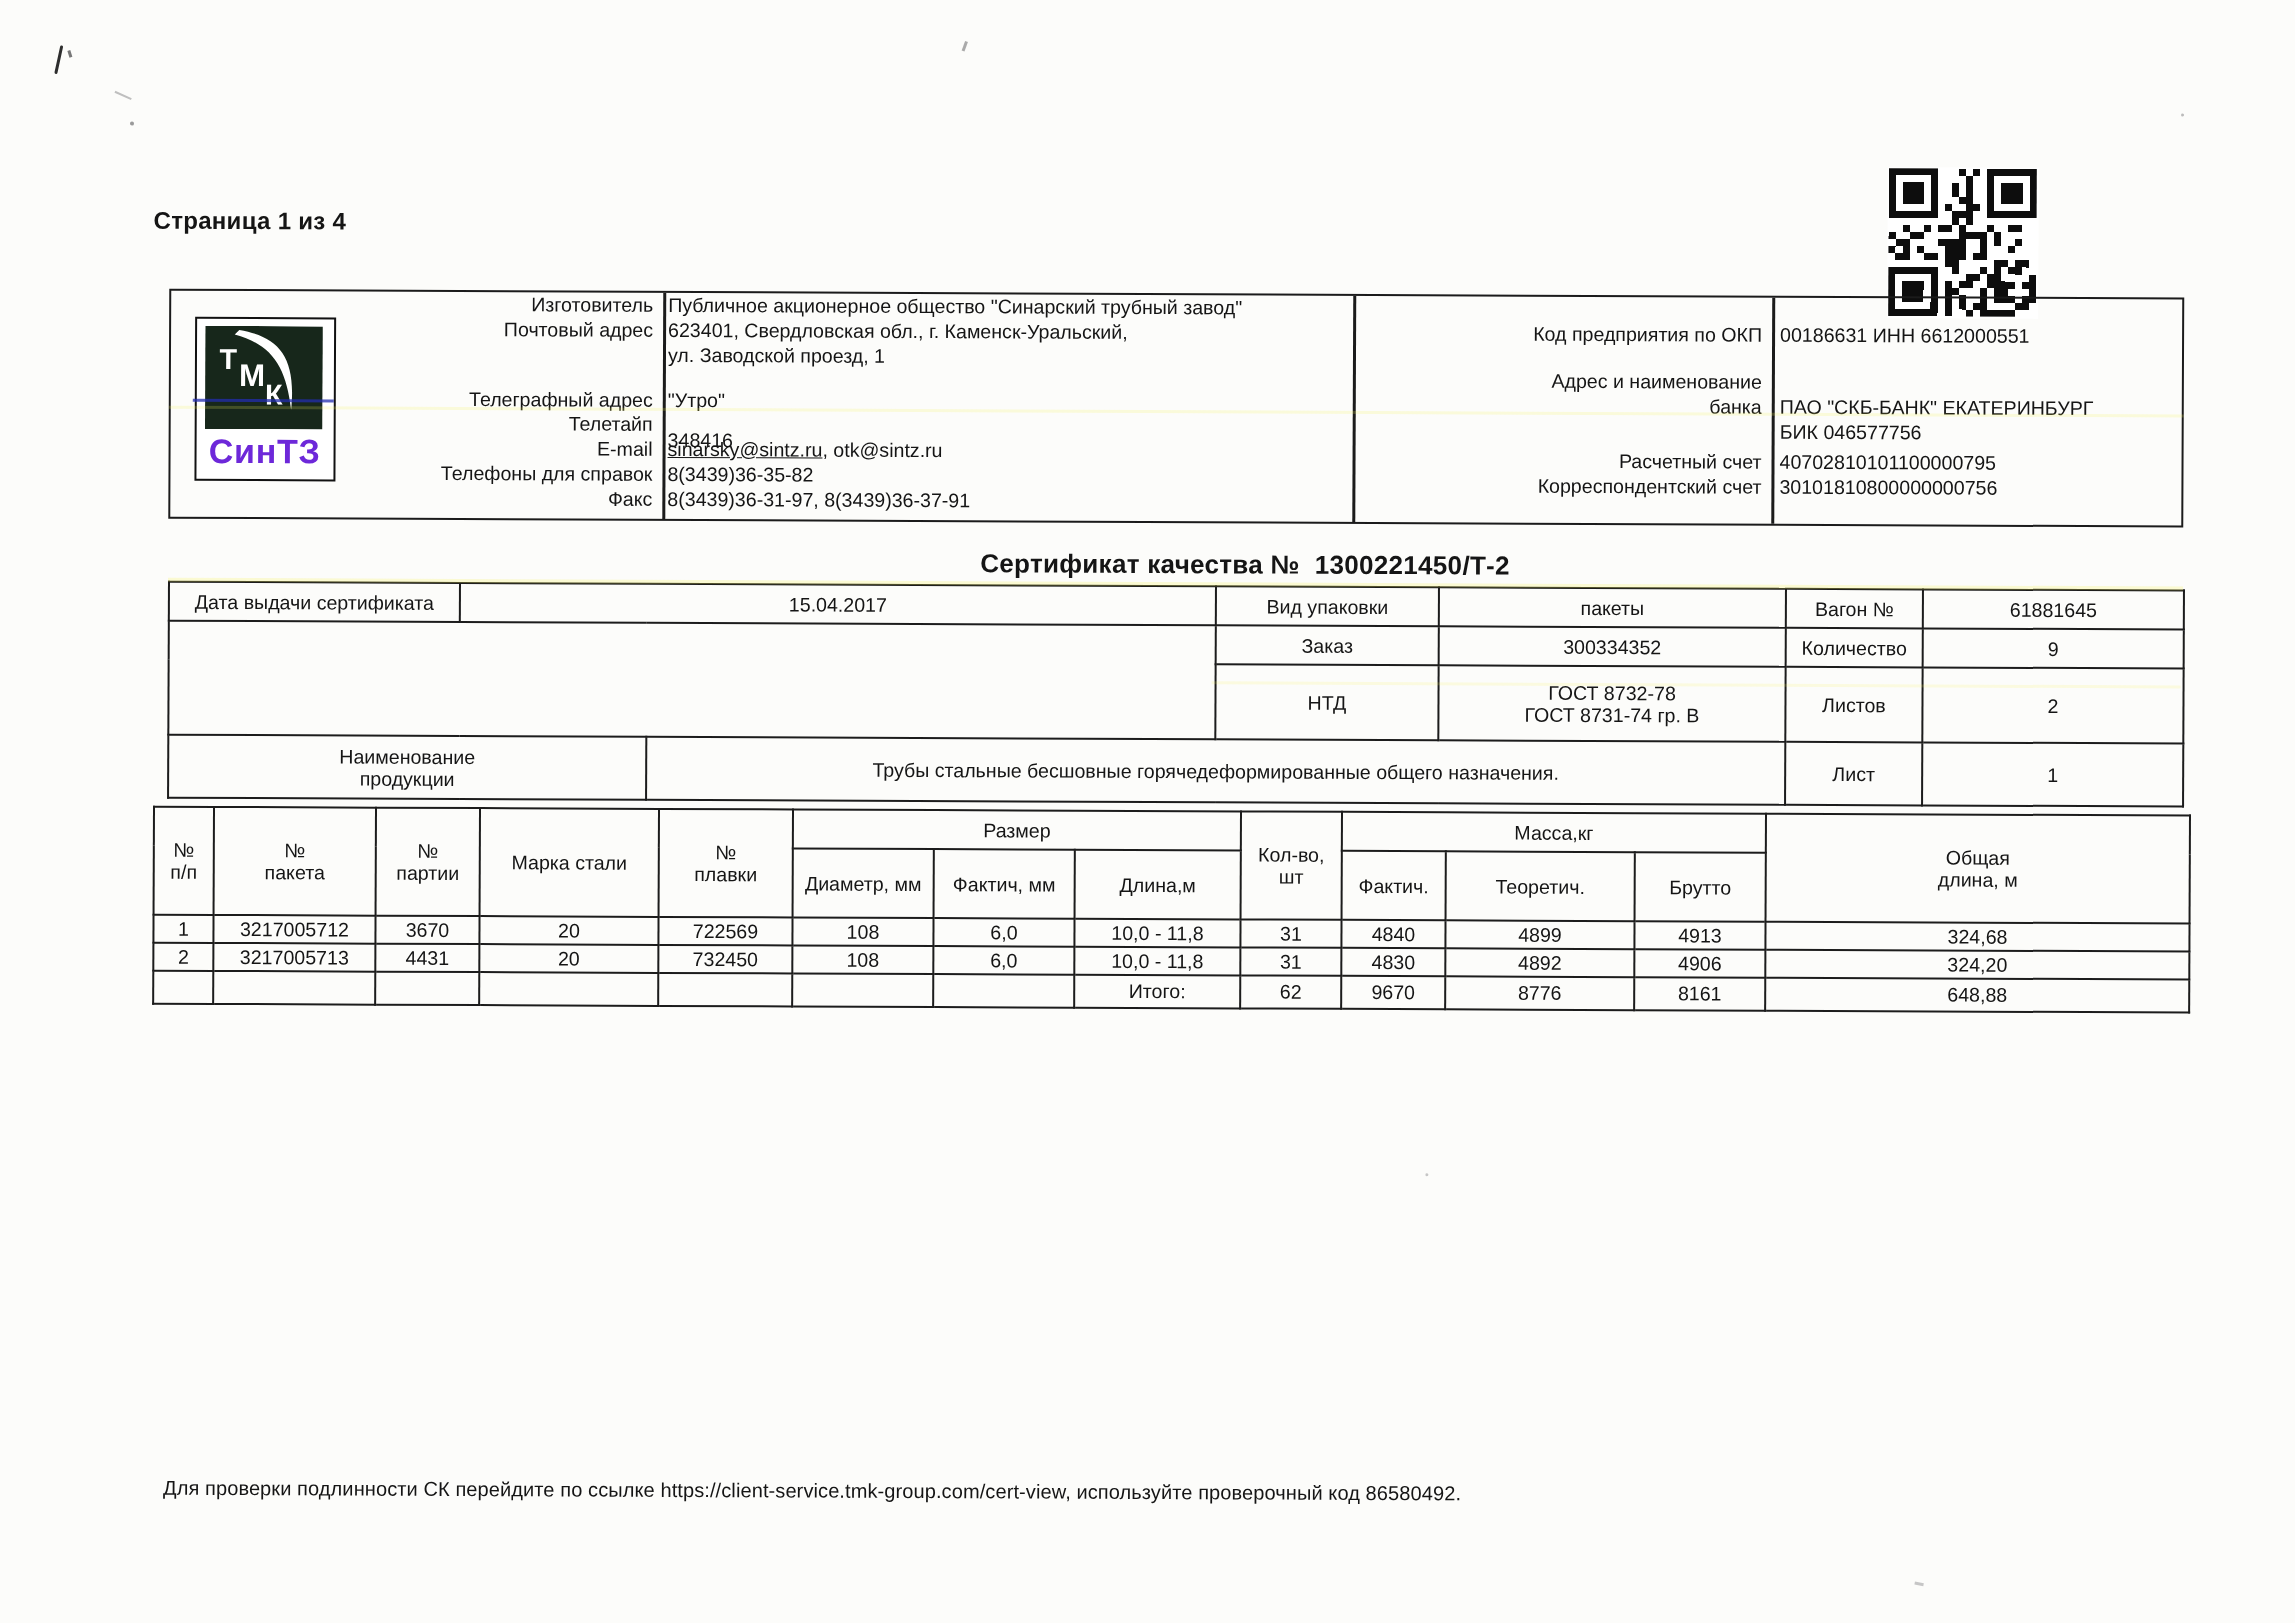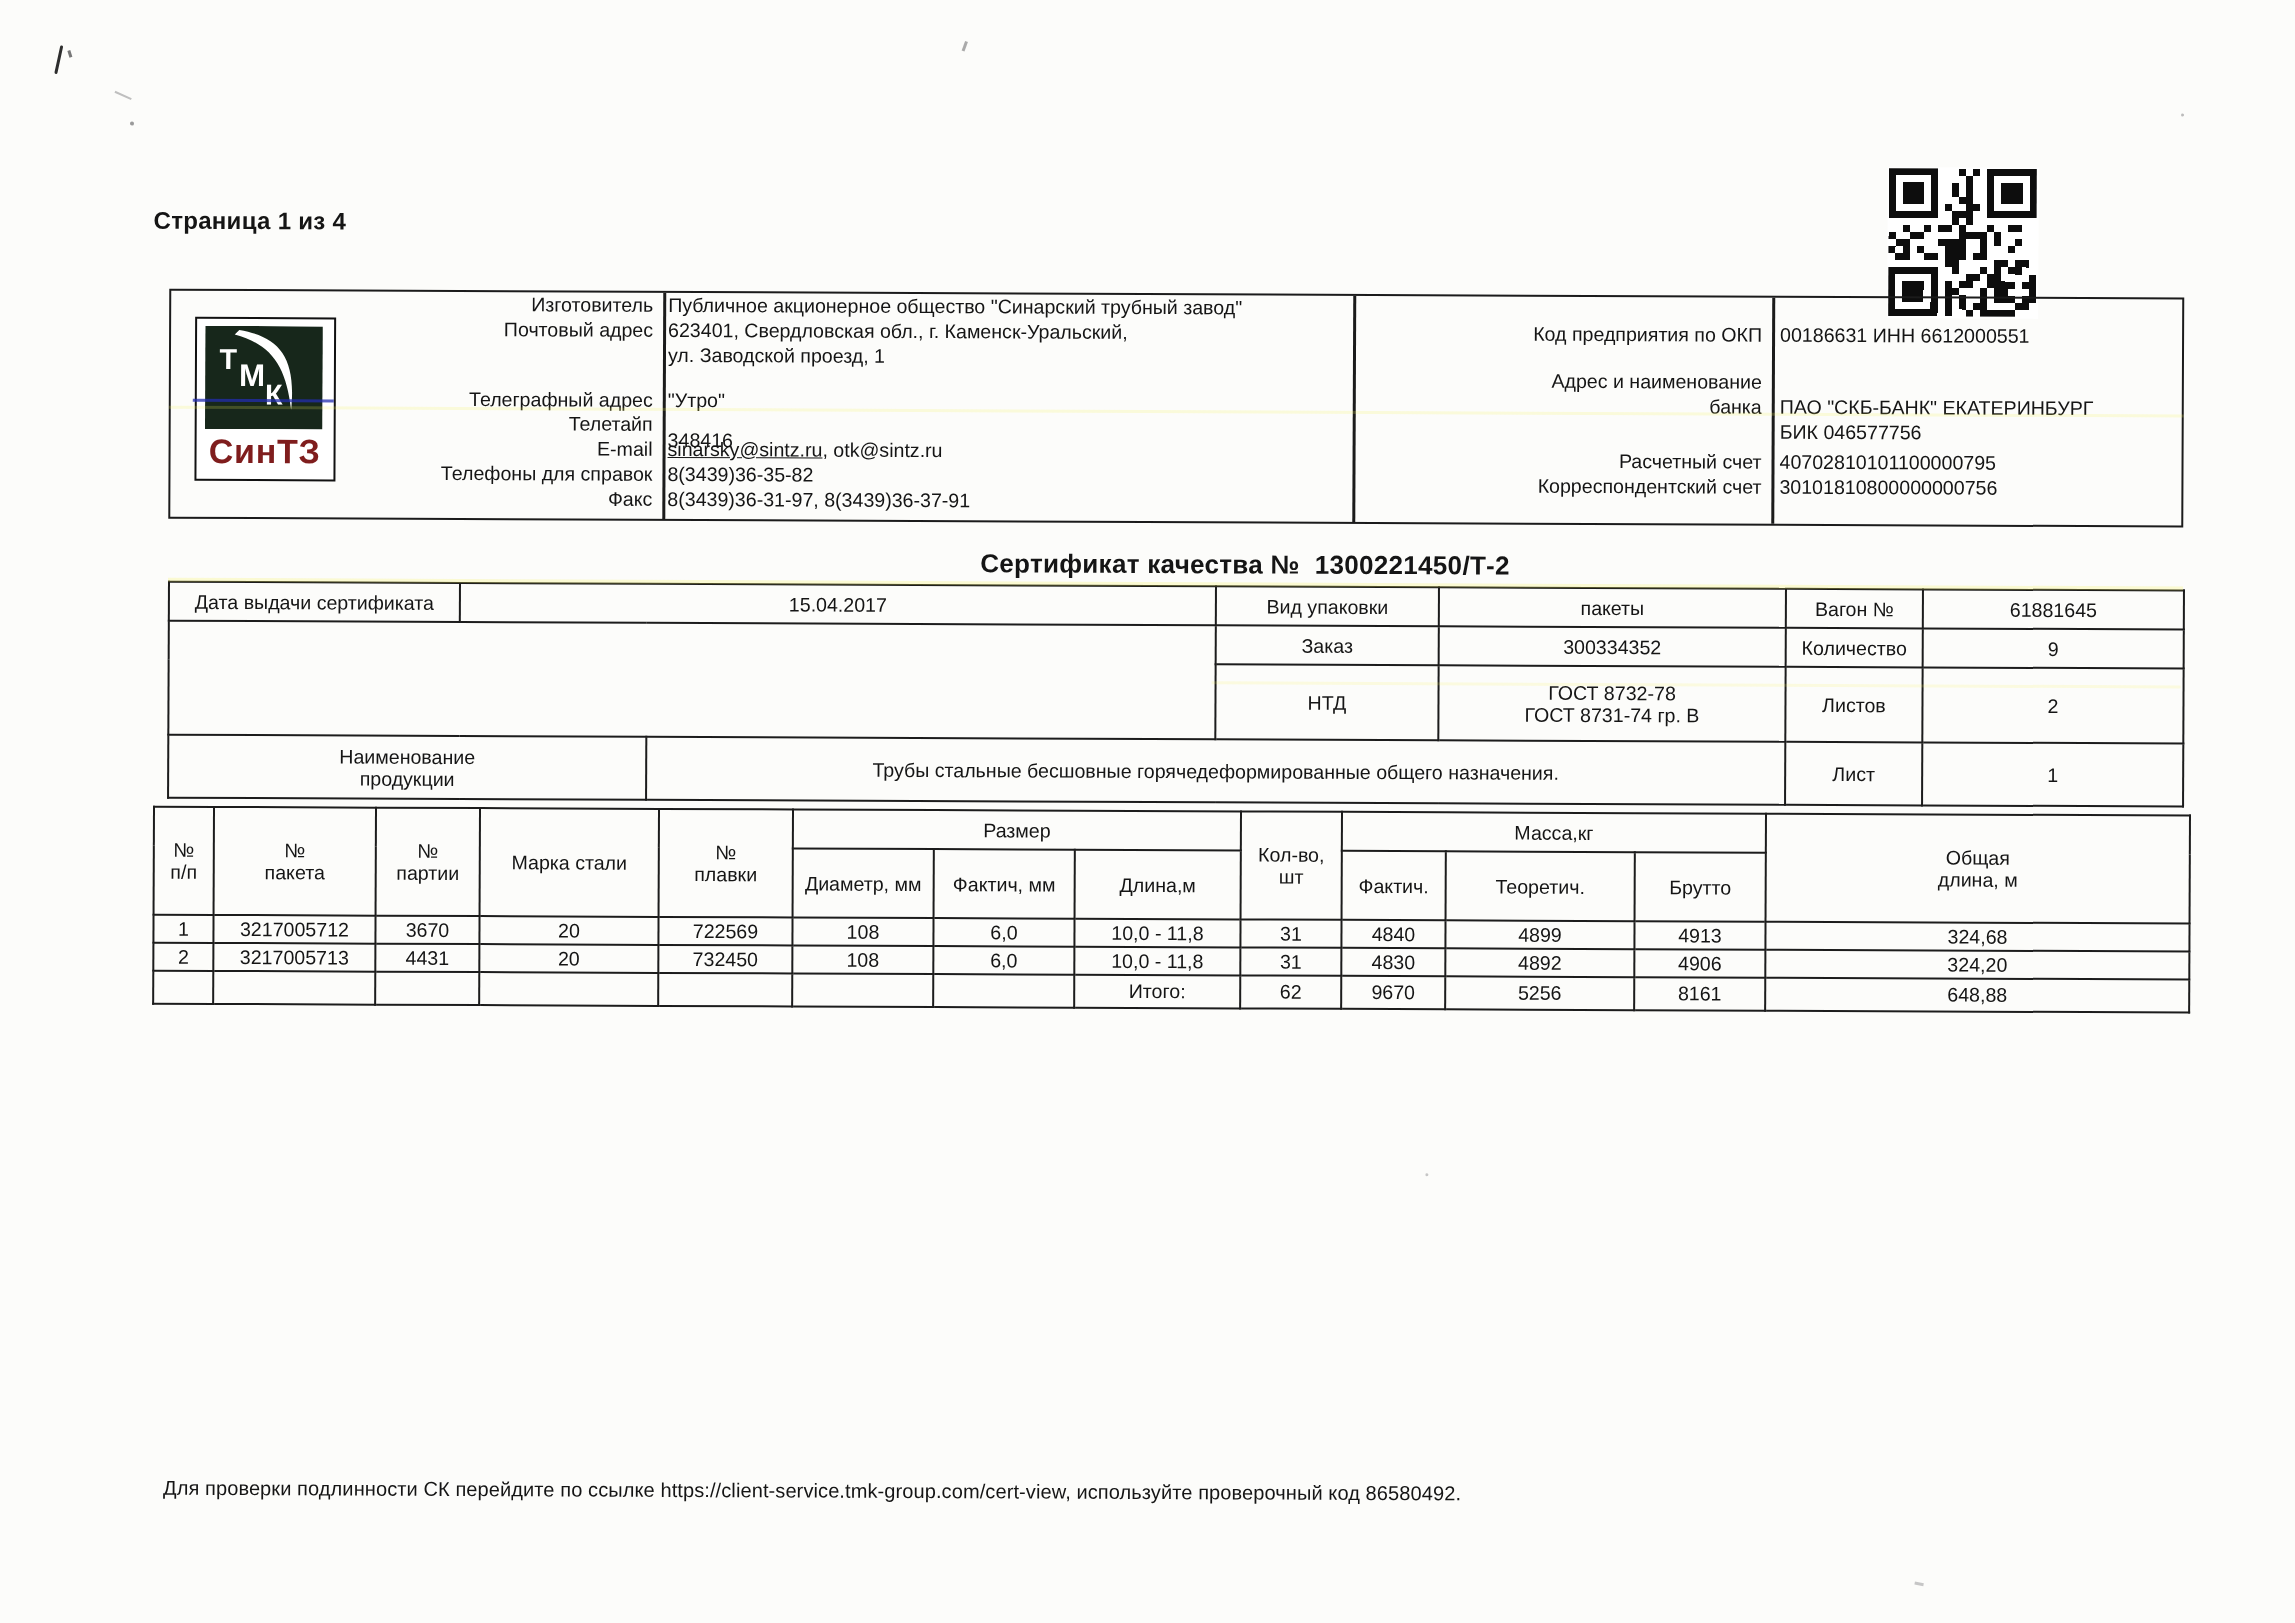--- a/index.html
+++ b/index.html
@@ -23,21 +23,21 @@
   .hl,.hv,.hrl,.hrv{position:absolute;font-size:19.6px;line-height:23.6px;white-space:nowrap;}
   .hl{left:0;width:482px;text-align:right;}
   .hv{left:497px;}
   .hrl{left:1189px;width:402px;text-align:right;}
   .hrv{left:1609px;}
   .u{text-decoration:underline;}
 
   
   .logo{position:absolute;left:23.6px;top:26px;width:141px;height:164px;border:2.6px solid #111;background:#fff;box-sizing:border-box;}
   .logo-mark{position:absolute;left:8.5px;top:6.5px;width:118px;height:103px;}
-  .logo-name{position:absolute;left:0;right:0;top:113px;text-align:center;font-size:34px;font-weight:bold;letter-spacing:0.7px;color:#7f1d1d;}
+  .logo-name{position:absolute;left:0;right:0;top:113px;text-align:center;font-size:34px;font-weight:bold;letter-spacing:0.7px;color:#6d28d9;}
 
   
   .title{left:262px;top:549px;width:1964px;text-align:center;font-size:26px;font-weight:bold;white-space:pre;letter-spacing:0.3px;}
 
   
   table{border-collapse:collapse;table-layout:fixed;}
   td{border:2px solid #1c1c1c;text-align:center;vertical-align:middle;font-size:19.6px;line-height:22px;padding:0 2.6px;box-sizing:border-box;overflow:hidden;}
   .midtbl{position:absolute;left:167px;top:585px;width:2015px;border:2.6px solid #1b1b1b;}
   .maintbl{position:absolute;left:153px;top:810px;width:2036px;border:2.6px solid #1b1b1b;}
 
@@ -344,21 +344,21 @@
       <td></td>
       <td></td>
       <td></td>
       <td></td>
       <td></td>
       <td></td>
       <td></td>
       <td>Итого:</td>
       <td>62</td>
       <td>9670</td>
-      <td>5256</td>
+      <td>8776</td>
       <td>8161</td>
       <td>648,88</td>
     </tr>
   </tbody>
     </table>
 
   <div class="abs footer">Для проверки подлинности СК перейдите по ссылке https://client-service.tmk-group.com/cert-view, используйте проверочный код  86580492.</div>
 
   <div class="streak" style="left:167px;top:410px;width:2015px;height:3.3px;background:rgba(246,244,90,0.20)"></div>
   <div class="streak" style="left:167px;top:582px;width:2015px;height:3.9px;background:rgba(246,244,90,0.25)"></div>

